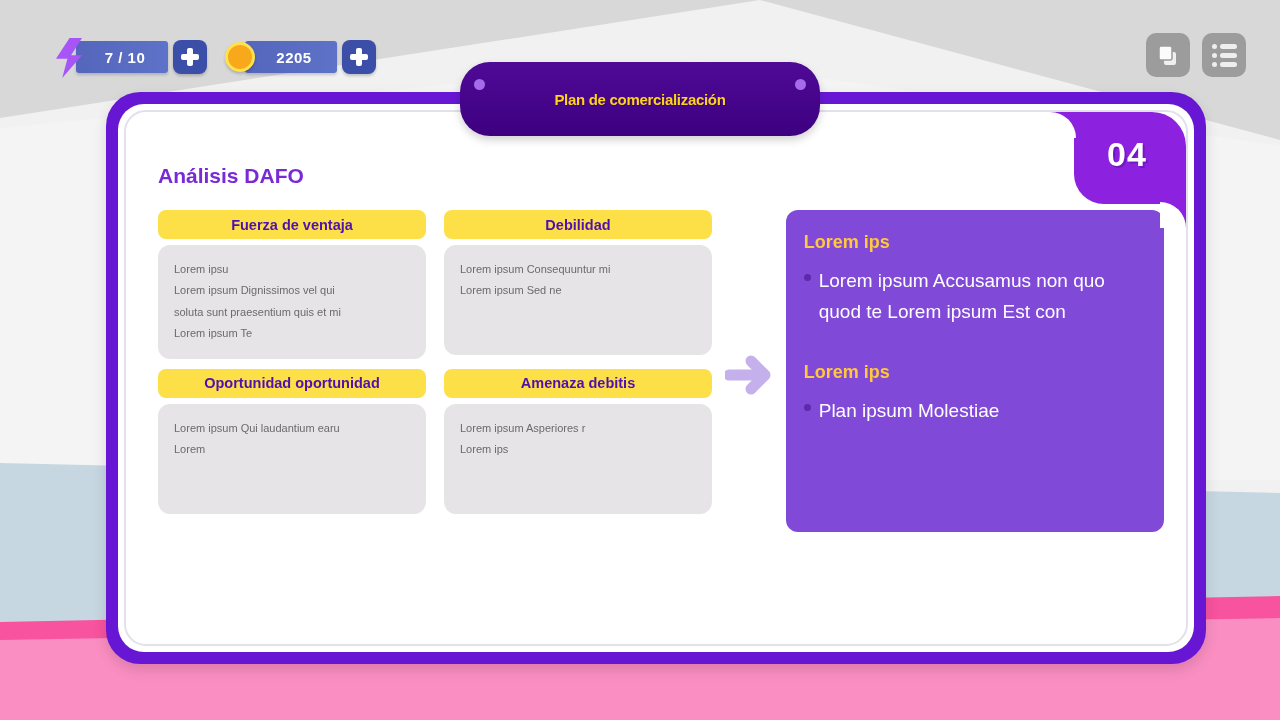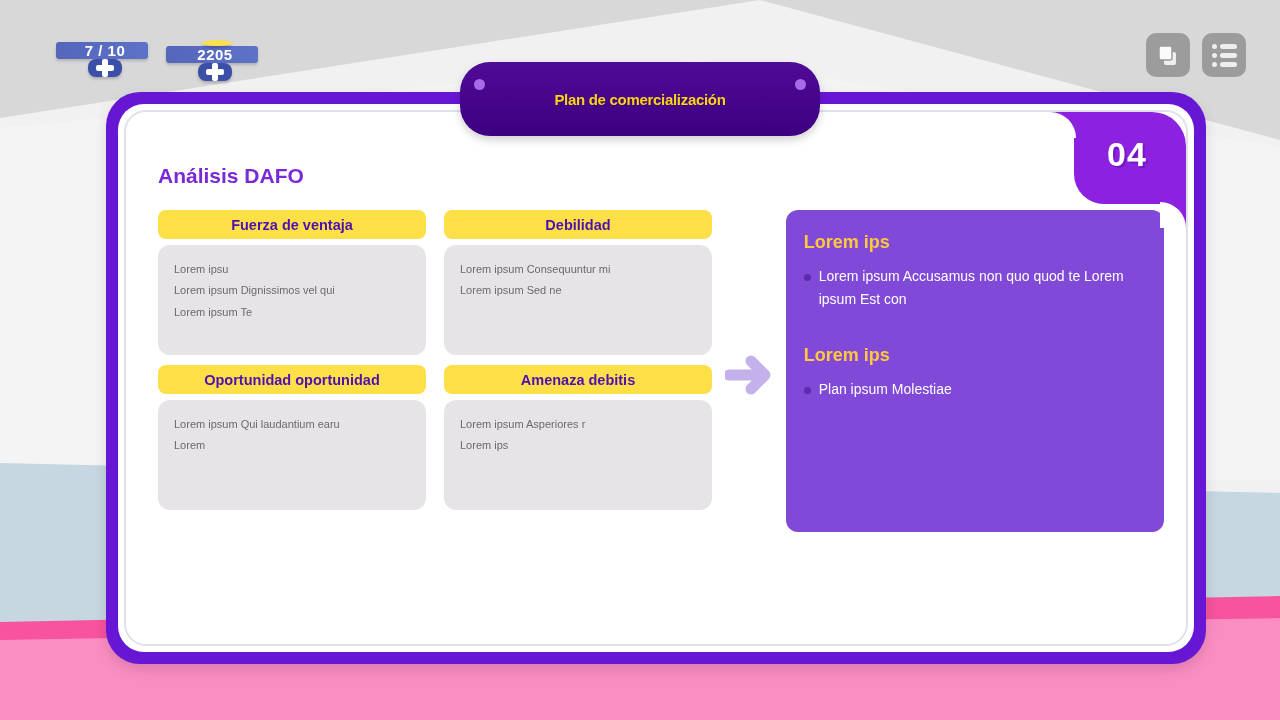--- a/index.html
+++ b/index.html
@@ -39,21 +39,21 @@
     clip-path: polygon(0 26px, 1280px 0, 1280px 130px, 0 130px);
   }
   .bg-pink {
     position: absolute; left: 0; top: 612px; width: 1280px; height: 120px;
     background: #fa8ec2;
     clip-path: polygon(0 28px, 1280px 6px, 1280px 120px, 0 120px);
   }
 
   
   .hud { position: absolute; left: 56px; top: 40px; display: flex; gap: 18px; z-index: 40; }
-  .stat { position: relative; display: flex; align-items: center; height: 34px; flex-direction: column; }
+  .stat { position: relative; display: flex; align-items: center; height: 34px; }
   .bolt {
     width: 26px; height: 40px; margin-right: -6px; margin-top: 2px;
     background: #a855f7;
     clip-path: polygon(52% 0, 100% 0, 58% 43%, 100% 43%, 24% 100%, 44% 52%, 0 52%);
     filter: drop-shadow(0 2px 2px rgba(0,0,0,.18));
   }
   .coin {
     width: 30px; height: 30px; border-radius: 50%;
     background: #f7a81b; border: 3px solid #ffe14d;
     margin-right: -10px; z-index: 2;
@@ -195,21 +195,21 @@
   }
   .panel-h {
     color: #ffc83d; font-size: 18px; font-weight: bold; margin-bottom: 12px;
   }
   .panel-h.second { margin-top: 34px; }
   .panel-item { display: flex; margin-bottom: 14px; }
   .panel-bullet {
     width: 7px; height: 7px; border-radius: 50%; background: #5b2bad;
     margin-top: 9px; margin-right: 8px; flex: none;
   }
-  .panel-text { color: #fff; font-size: 14px; line-height: 1.65; }
+  .panel-text { color: #fff; font-size: 19px; line-height: 1.65; }
 </style>
 </head>
 <body>
 
 <div class="bg">
   <div class="bg-base"></div>
   <div class="bg-grey-wedge"></div>
   <div class="bg-grey-wedge-r"></div>
   <div class="bg-white-sheet"></div>
   <div class="bg-blue"></div>
@@ -285,20 +285,21 @@
       <div class="body-row">
 
         <div class="swot">
 
           <div class="swot-row">
             <div class="swot-cell">
               <div class="swot-head">Fuerza de ventaja</div>
               <div class="swot-box">
                 <p>Lorem ipsu</p>
                 <p>Lorem ipsum Dignissimos vel qui</p>
+                <p>soluta sunt praesentium quis et mi</p>
                 <p>Lorem ipsum Te</p>
               </div>
             </div>
             <div class="swot-cell">
               <div class="swot-head">Debilidad</div>
               <div class="swot-box">
                 <p>Lorem ipsum Consequuntur mi</p>
                 <p>Lorem ipsum Sed ne</p>
               </div>
             </div>

